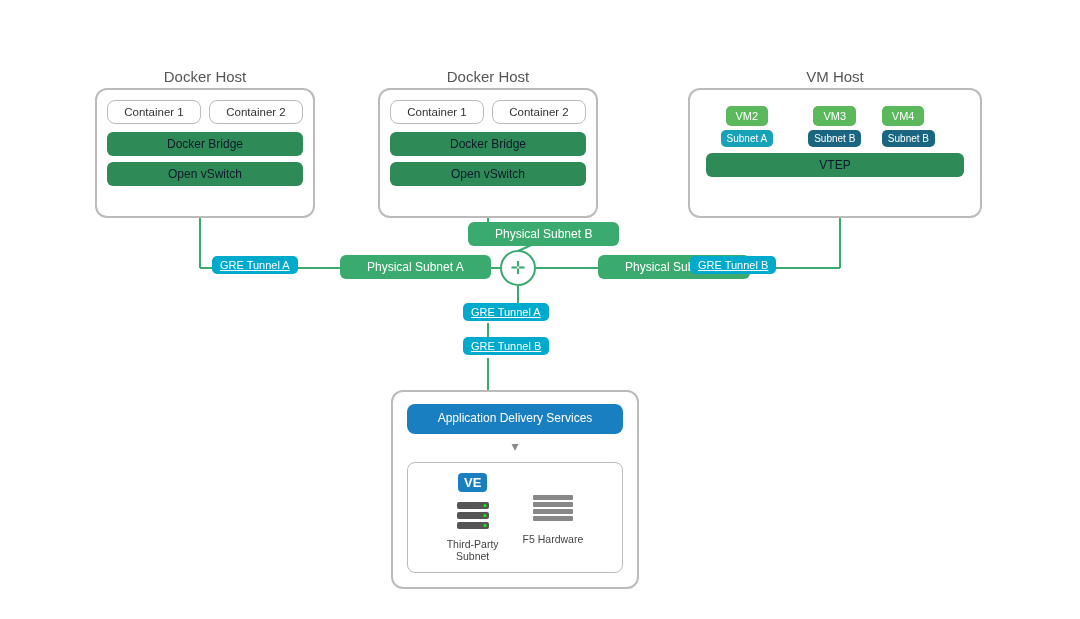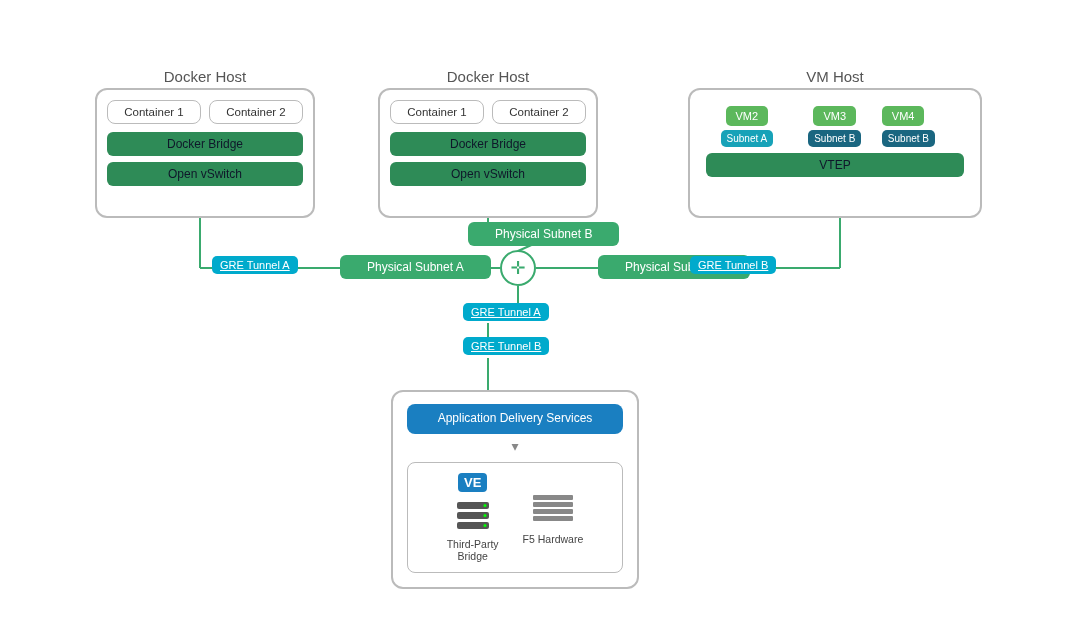--- a/index.html
+++ b/index.html
@@ -317,21 +317,21 @@
               <svg width="36" height="30" viewBox="0 0 36 30">
                 <rect x="2" y="2" width="32" height="7" rx="2" fill="#555"></rect>
                 <rect x="2" y="12" width="32" height="7" rx="2" fill="#555"></rect>
                 <rect x="2" y="22" width="32" height="7" rx="2" fill="#555"></rect>
                 <circle cx="30" cy="5.5" r="1.5" fill="#0f0"></circle>
                 <circle cx="30" cy="15.5" r="1.5" fill="#0f0"></circle>
                 <circle cx="30" cy="25.5" r="1.5" fill="#0f0"></circle>
               </svg>
             </div>
             <div class="icon-label" style="white-space:pre-line;">Third-Party
-Bridge</div>
+Subnet</div>
           </div>
 
           <div style="text-align:center;">
 
             <div style="margin:4px auto; width:44px; margin-top:22px;">
               <svg width="44" height="30" viewBox="0 0 44 30">
                 <rect x="2" y="0" width="40" height="5" rx="1" fill="#888"></rect>
                 <rect x="2" y="7" width="40" height="5" rx="1" fill="#888"></rect>
                 <rect x="2" y="14" width="40" height="5" rx="1" fill="#888"></rect>
                 <rect x="2" y="21" width="40" height="5" rx="1" fill="#888"></rect>

